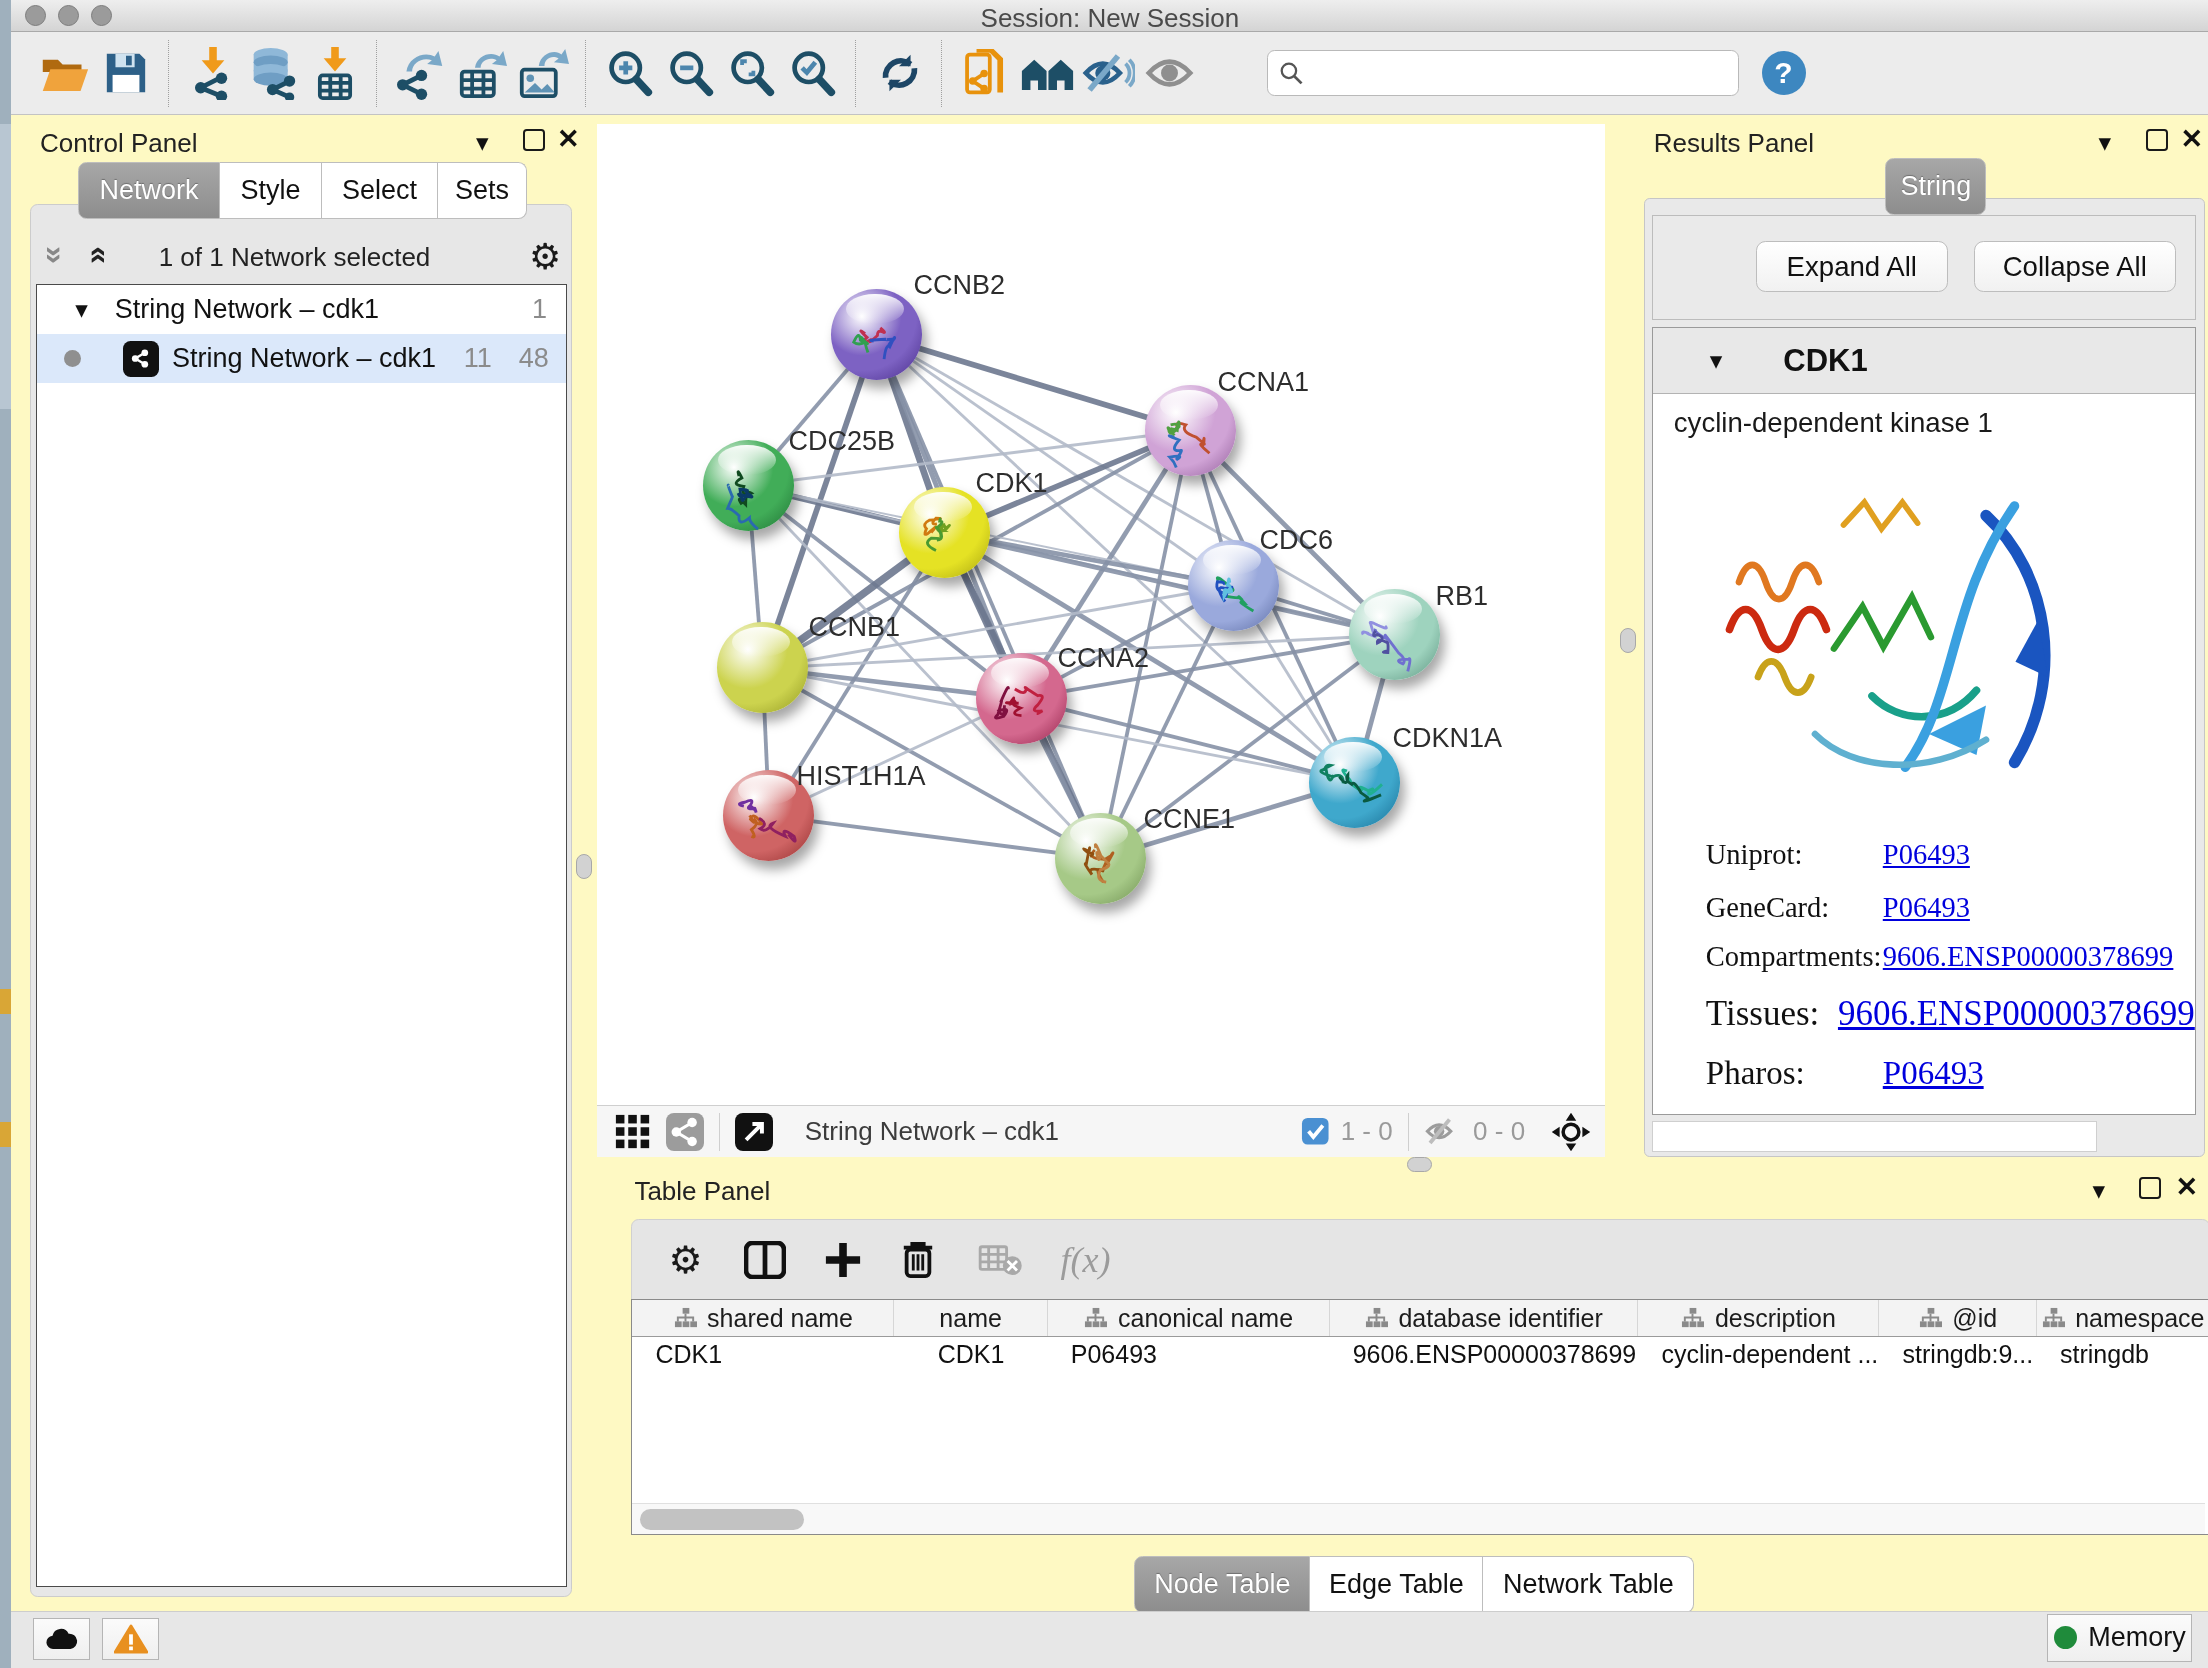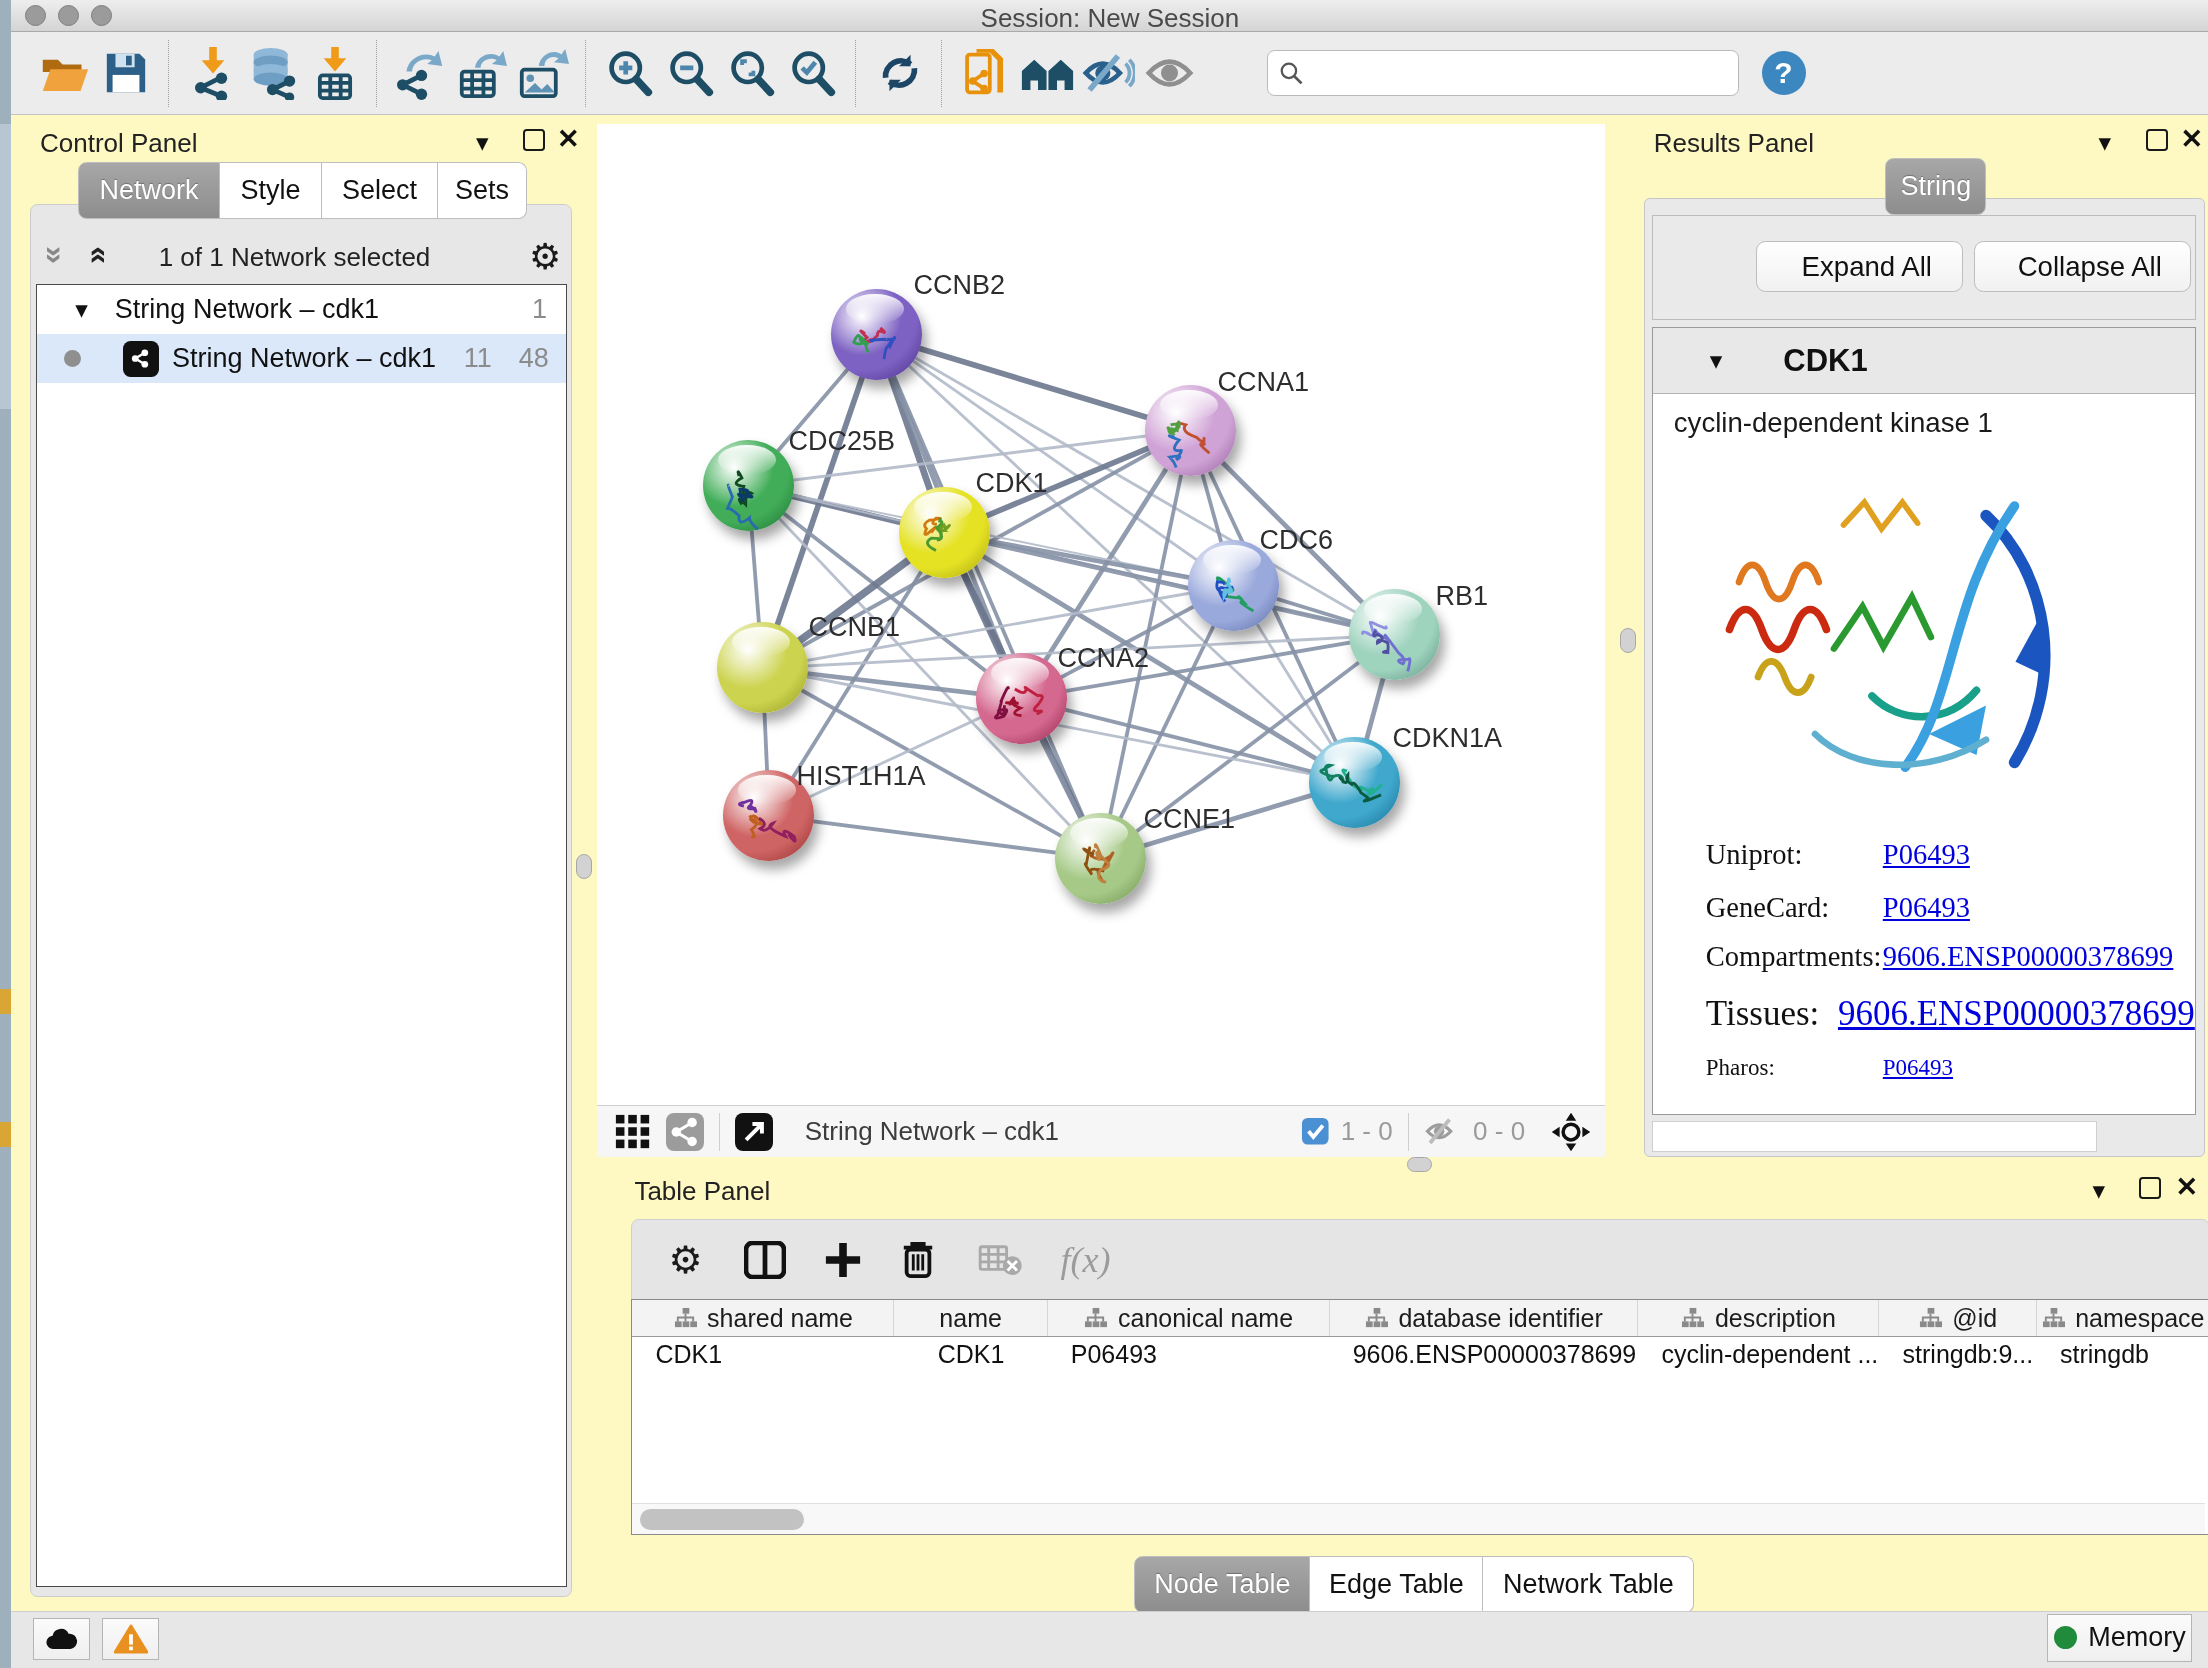--- a/index.html
+++ b/index.html
@@ -48,21 +48,21 @@
     background:linear-gradient(rgba(255,255,255,.95),rgba(255,255,255,0));}
   .nlabel{position:absolute;font-size:27px;color:#2d2d2d;white-space:nowrap;}
   .netbar{left:597px;top:1105px;width:1008px;height:51px;background:#f6f6f6;border-top:1px solid #cfcfcf;
           display:flex;align-items:center;}
   .nbtxt{font-size:26px;color:#3c3c3c;}
   .nbcount{font-size:26px;color:#9a9a9a;}
   .vdiv{width:1px;height:38px;background:#cfcfcf;margin:0 15px;}
   
   .rp-box{background:#e9e9e9;border:1px solid #c6c6c6;border-radius:5.7px;}
   .rbtn{background:linear-gradient(#ffffff,#f1f1f1);border:1px solid #bdbdbd;border-radius:9.5px;
-        font-size:27.6px;color:#111;display:flex;align-items:center;justify-content:center;padding-left:15px;}
+        font-size:27.6px;color:#111;display:flex;align-items:center;justify-content:center;}
   .entry{border:1.9px solid #9a9a9a;background:#fff;}
   .entryhead{background:#e8e8e8;border-bottom:1px solid #b3b3b3;display:flex;align-items:center;}
   .serif{font-family:"Liberation Serif",serif;}
   .xlink{color:#0000dd;text-decoration:underline;}
   
   .tp-toolbar{background:#e5e5e5;border:1px solid #d0d0d0;border-radius:7.6px 7.6px 0 0;display:flex;align-items:center;}
   .tbox{background:#fff;border:1.9px solid #8a8a8a;}
   .thead{display:flex;background:#f3f3f3;border-bottom:1px solid #9a9a9a;height:36px;}
   .thcell{display:flex;align-items:center;justify-content:center;font-size:25px;color:#1c1c1c;
           border-right:1px solid #d6d6d6;gap:9.5px;overflow:hidden;white-space:nowrap;}
@@ -519,21 +519,21 @@
             <a class="xlink" href="#">P06493</a>
           </div>
           <div class="serif" style="display: flex; font-size: 28.5px; color: rgb(17, 17, 17); margin-bottom: 21px;">
             <span style="width:177px;">Compartments:</span>
             <a class="xlink" href="#">9606.ENSP00000378699</a>
           </div>
           <div class="serif" style="display: flex; font-size: 35px; color: rgb(17, 17, 17); margin-bottom: 21px;">
             <span style="width:177px;">Tissues:</span>
             <a class="xlink" href="#">9606.ENSP00000378699</a>
           </div>
-          <div class="serif" style="display: flex; font-size: 23px; color: rgb(17, 17, 17); margin-bottom: 4px;">
+          <div class="serif" style="display: flex; font-size: 33px; color: rgb(17, 17, 17); margin-bottom: 4px;">
             <span style="width:177px;">Pharos:</span>
             <a class="xlink" href="#">P06493</a>
           </div>
         </div>
     </div>
     <div class="abs" style="left:11.4px;top:1001px;width:443px;height:28.5px;background:#fff;border:1px solid #cfcfcf;"></div>
   </div>
 
   <div class="abs" style="left:597px;top:1168px;width:1600px;height:443px;">
     <div class="abs phead-title" style="left:26px;top:7.6px;">Table Panel</div>

